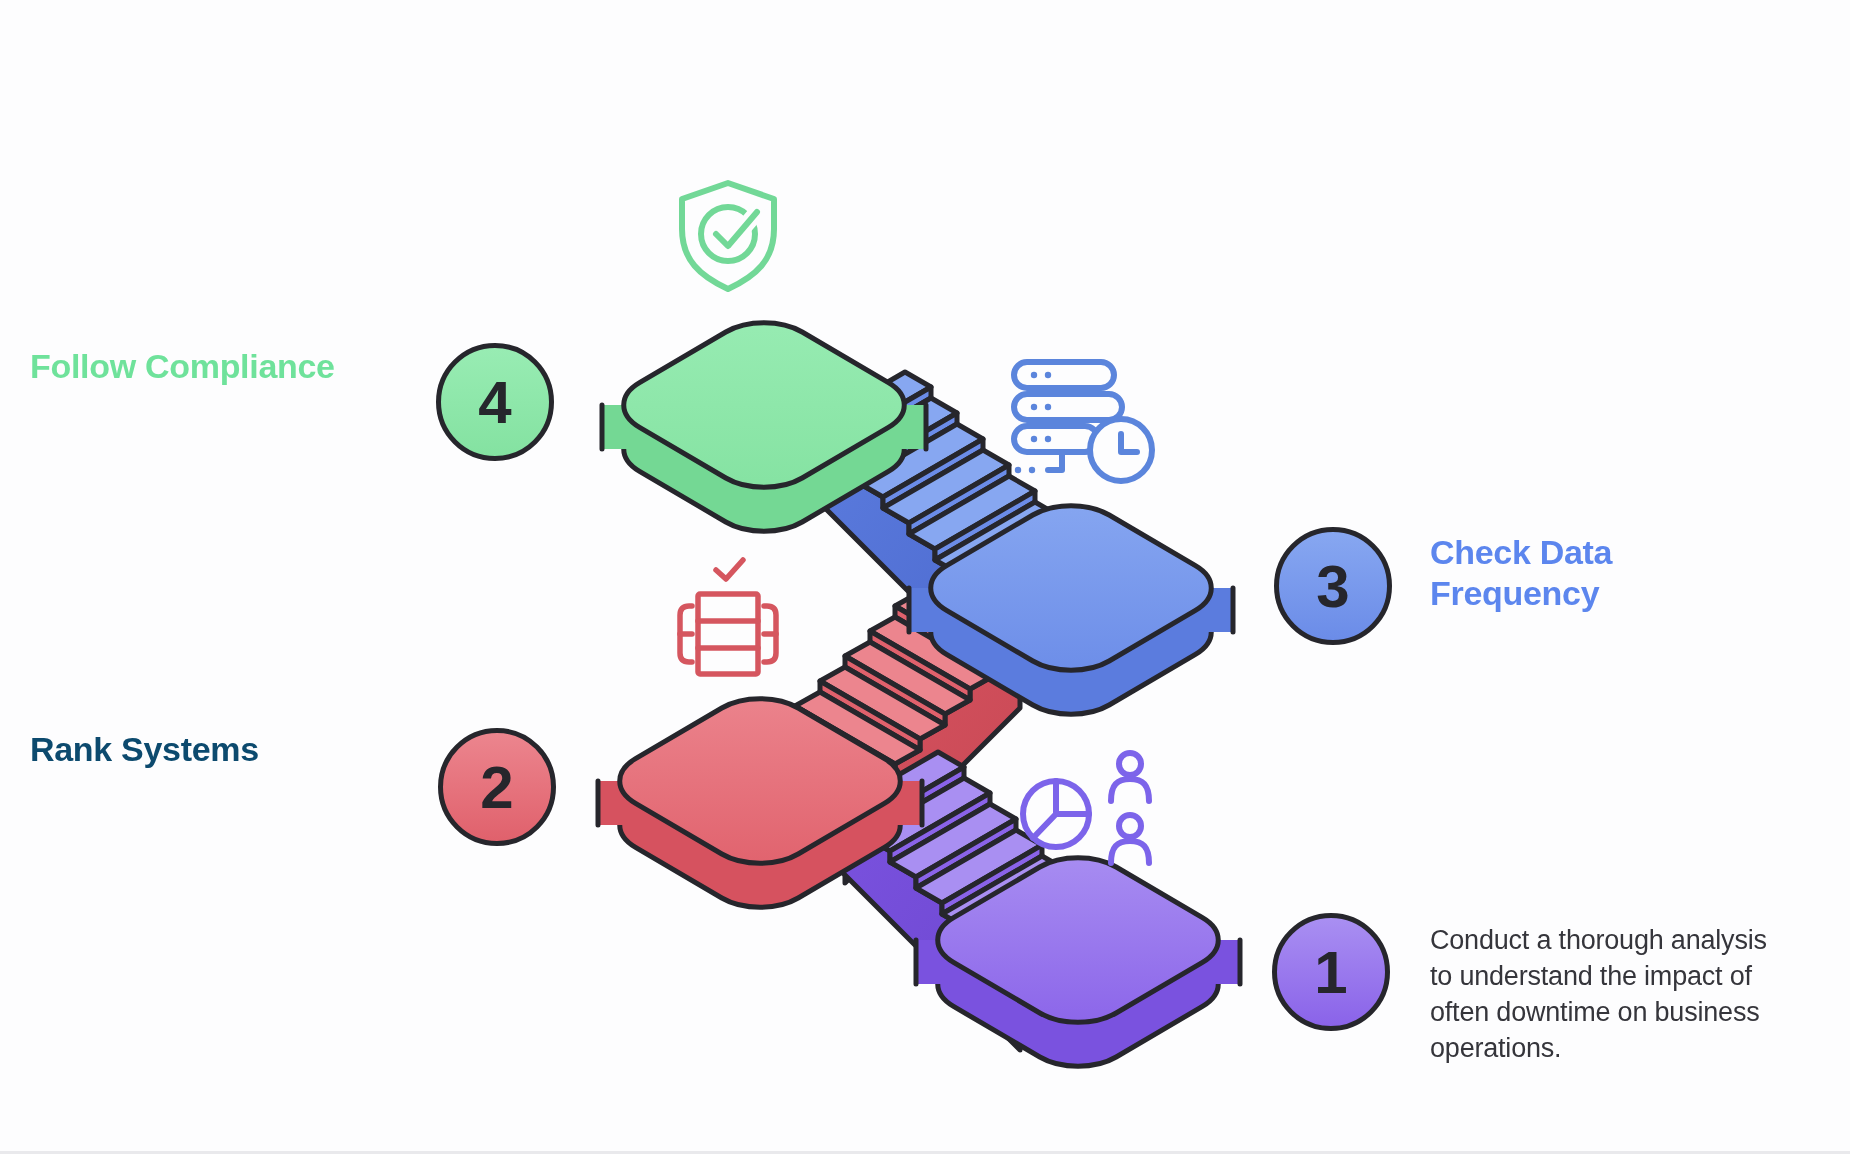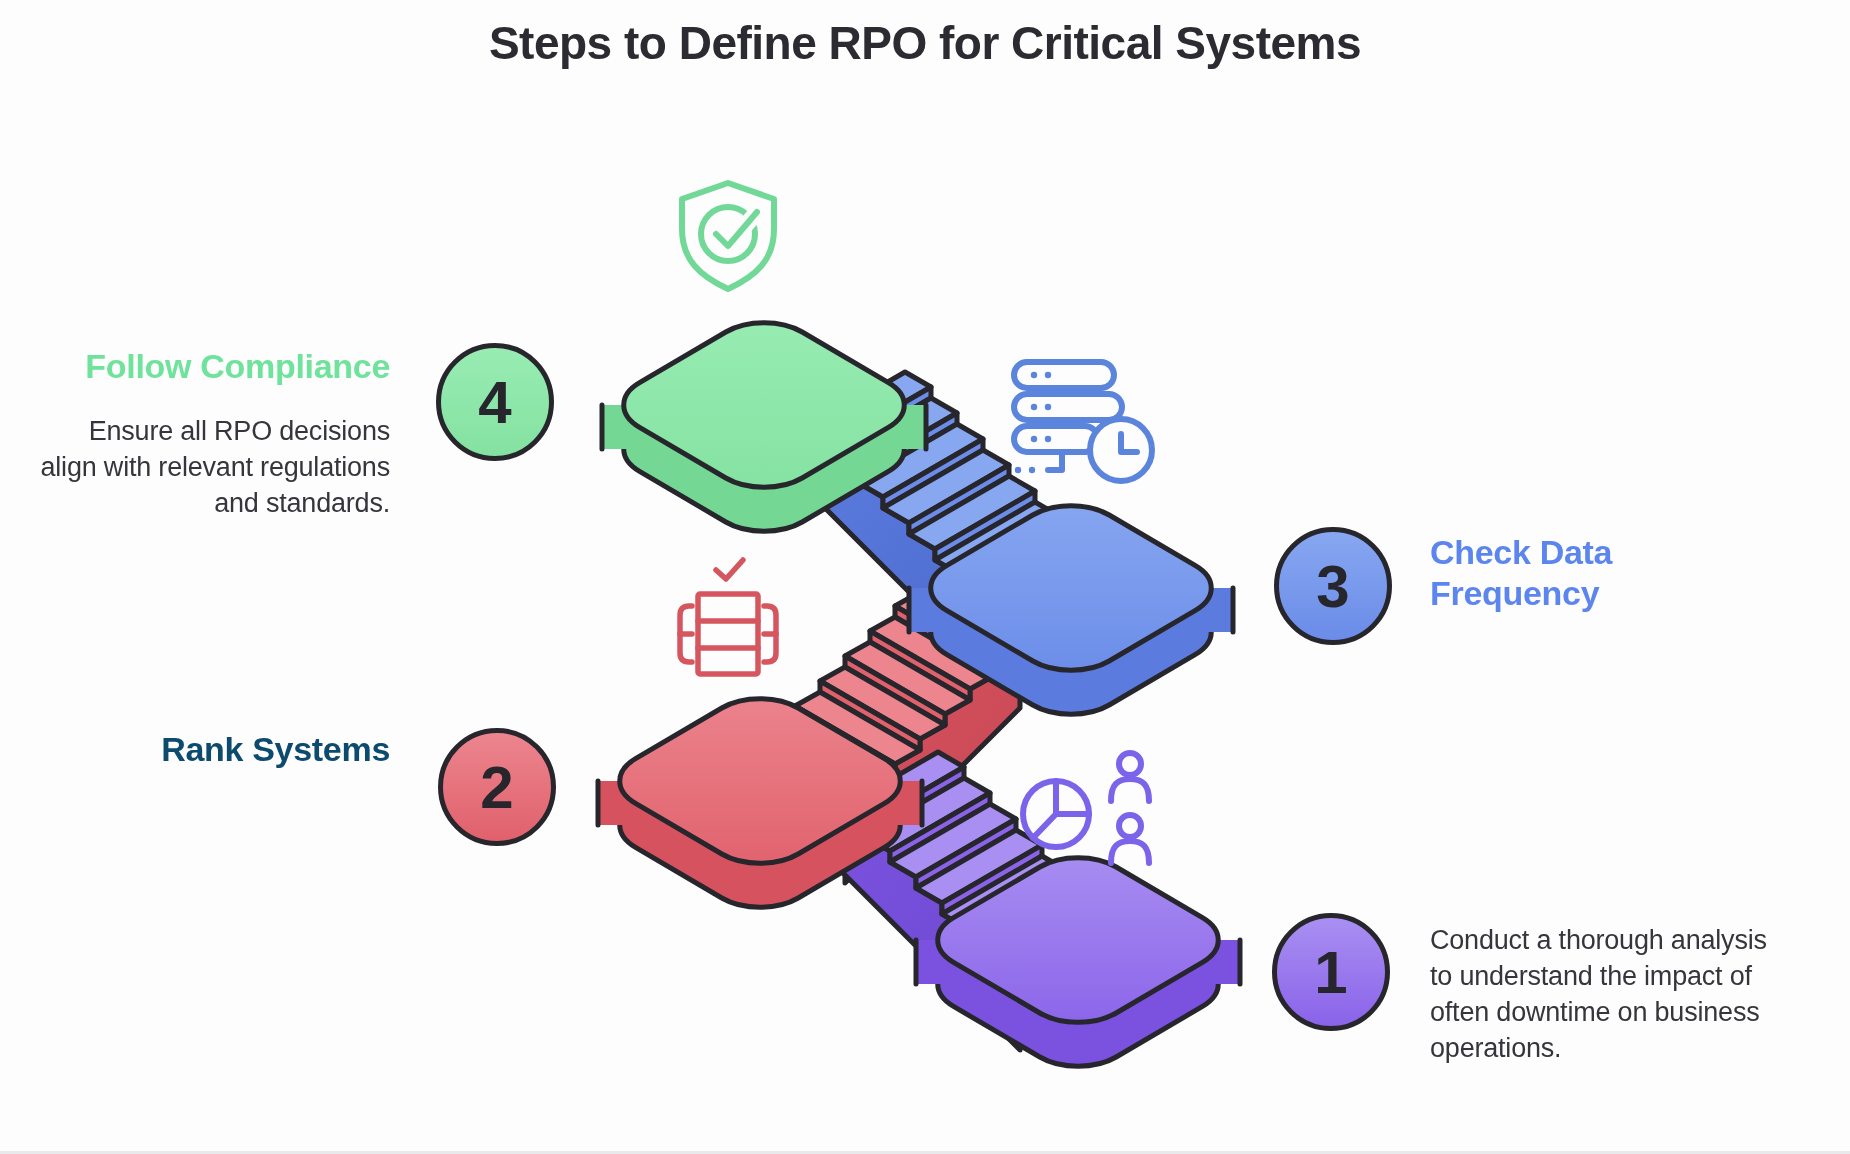--- a/index.html
+++ b/index.html
@@ -3,35 +3,34 @@
 <meta charset="utf-8">
 <style>
   html,body{margin:0;padding:0;background:#fdfdfe;}
   .canvas{position:relative;width:1850px;height:1154px;background:#fdfdfe;
           font-family:"Liberation Sans",sans-serif;overflow:hidden;}
   .title{position:absolute;top:16px;left:0;width:100%;text-align:center;
          font-size:46px;font-weight:700;color:#2b2b31;letter-spacing:-0.5px;}
   .step-block{position:absolute;}
   .step-block h2{margin:0 0 26px 0;font-size:34px;font-weight:700;line-height:41px;letter-spacing:-0.3px;}
   .step-block p{margin:0;font-size:27px;line-height:36px;color:#35353b;letter-spacing:-0.2px;}
-  .right{text-align:right;}
+  .right{}
   .badge{position:absolute;width:118px;height:118px;border-radius:50%;
          border:5px solid #26262c;box-sizing:border-box;display:flex;
          align-items:center;justify-content:center;font-size:60px;font-weight:700;color:#26262c;}
   .icon{position:absolute;}
   .icon svg{display:block;}
   #iso{position:absolute;left:0;top:0;}
   .bottom-strip{position:absolute;left:0;bottom:0;width:100%;height:3px;background:#e9e9ec;}
 </style>
 </head>
 <body>
 
 <div class="canvas">
 
-  <div class="title">Steps to Define RPO for Critical Systems</div>
 
   <svg id="iso" width="1850" height="1154" viewBox="0 0 1850 1154">
       <defs>
         <linearGradient id="top0" x1="0" y1="0" x2="1" y2="1">
       <stop offset="0" stop-color="#a98ff2"></stop>
           <stop offset="1" stop-color="#8a63e9"></stop>
         </linearGradient>
       <linearGradient id="wall0" x1="0" y1="0" x2="1" y2="1">
       <stop offset="0" stop-color="#7a52df"></stop>
           <stop offset="1" stop-color="#6d47cf"></stop>
@@ -173,21 +172,20 @@
   <div class="icon" style="left: 664px; top: 172px; color: rgb(114, 216, 151);">
     <svg width="128" height="128" viewBox="0 0 128 128" fill="none" stroke="currentColor" stroke-width="6" stroke-linecap="round" stroke-linejoin="round">
       <path d="M64 11 L110 27 V57 C110 88 92 104 64 117 C36 104 18 88 18 57 V27 Z"></path>
       <circle cx="64" cy="62" r="27"></circle>
       <path d="M52 62 L64 74 L93 40" stroke="#fdfdfe" stroke-width="16"></path>
       <path d="M52 62 L64 74 L93 40"></path>
     </svg>
   </div>
   <div class="step-block right" style="left:30px;top:346px;width:360px;">
     <h2 style="color: rgb(111, 226, 155);">Follow Compliance</h2>
-    <p>Ensure all RPO decisions align with relevant regulations and standards.</p>
   </div>
   <div class="badge" style="left: 436px; top: 343px; background: linear-gradient(rgb(152, 236, 179), rgb(132, 226, 161));">
     <span>4</span>
   </div>
 
   <div class="icon" style="left: 1006px; top: 356px; color: rgb(91, 133, 220);">
     <svg width="160" height="132" viewBox="0 0 160 132" fill="none" stroke="currentColor" stroke-width="6" stroke-linecap="round" stroke-linejoin="round">
       <rect x="8" y="6" width="100" height="26" rx="13"></rect>
       <circle cx="28" cy="19" r="3.2" fill="currentColor" stroke="none"></circle>
       <circle cx="42" cy="19" r="3.2" fill="currentColor" stroke="none"></circle>

